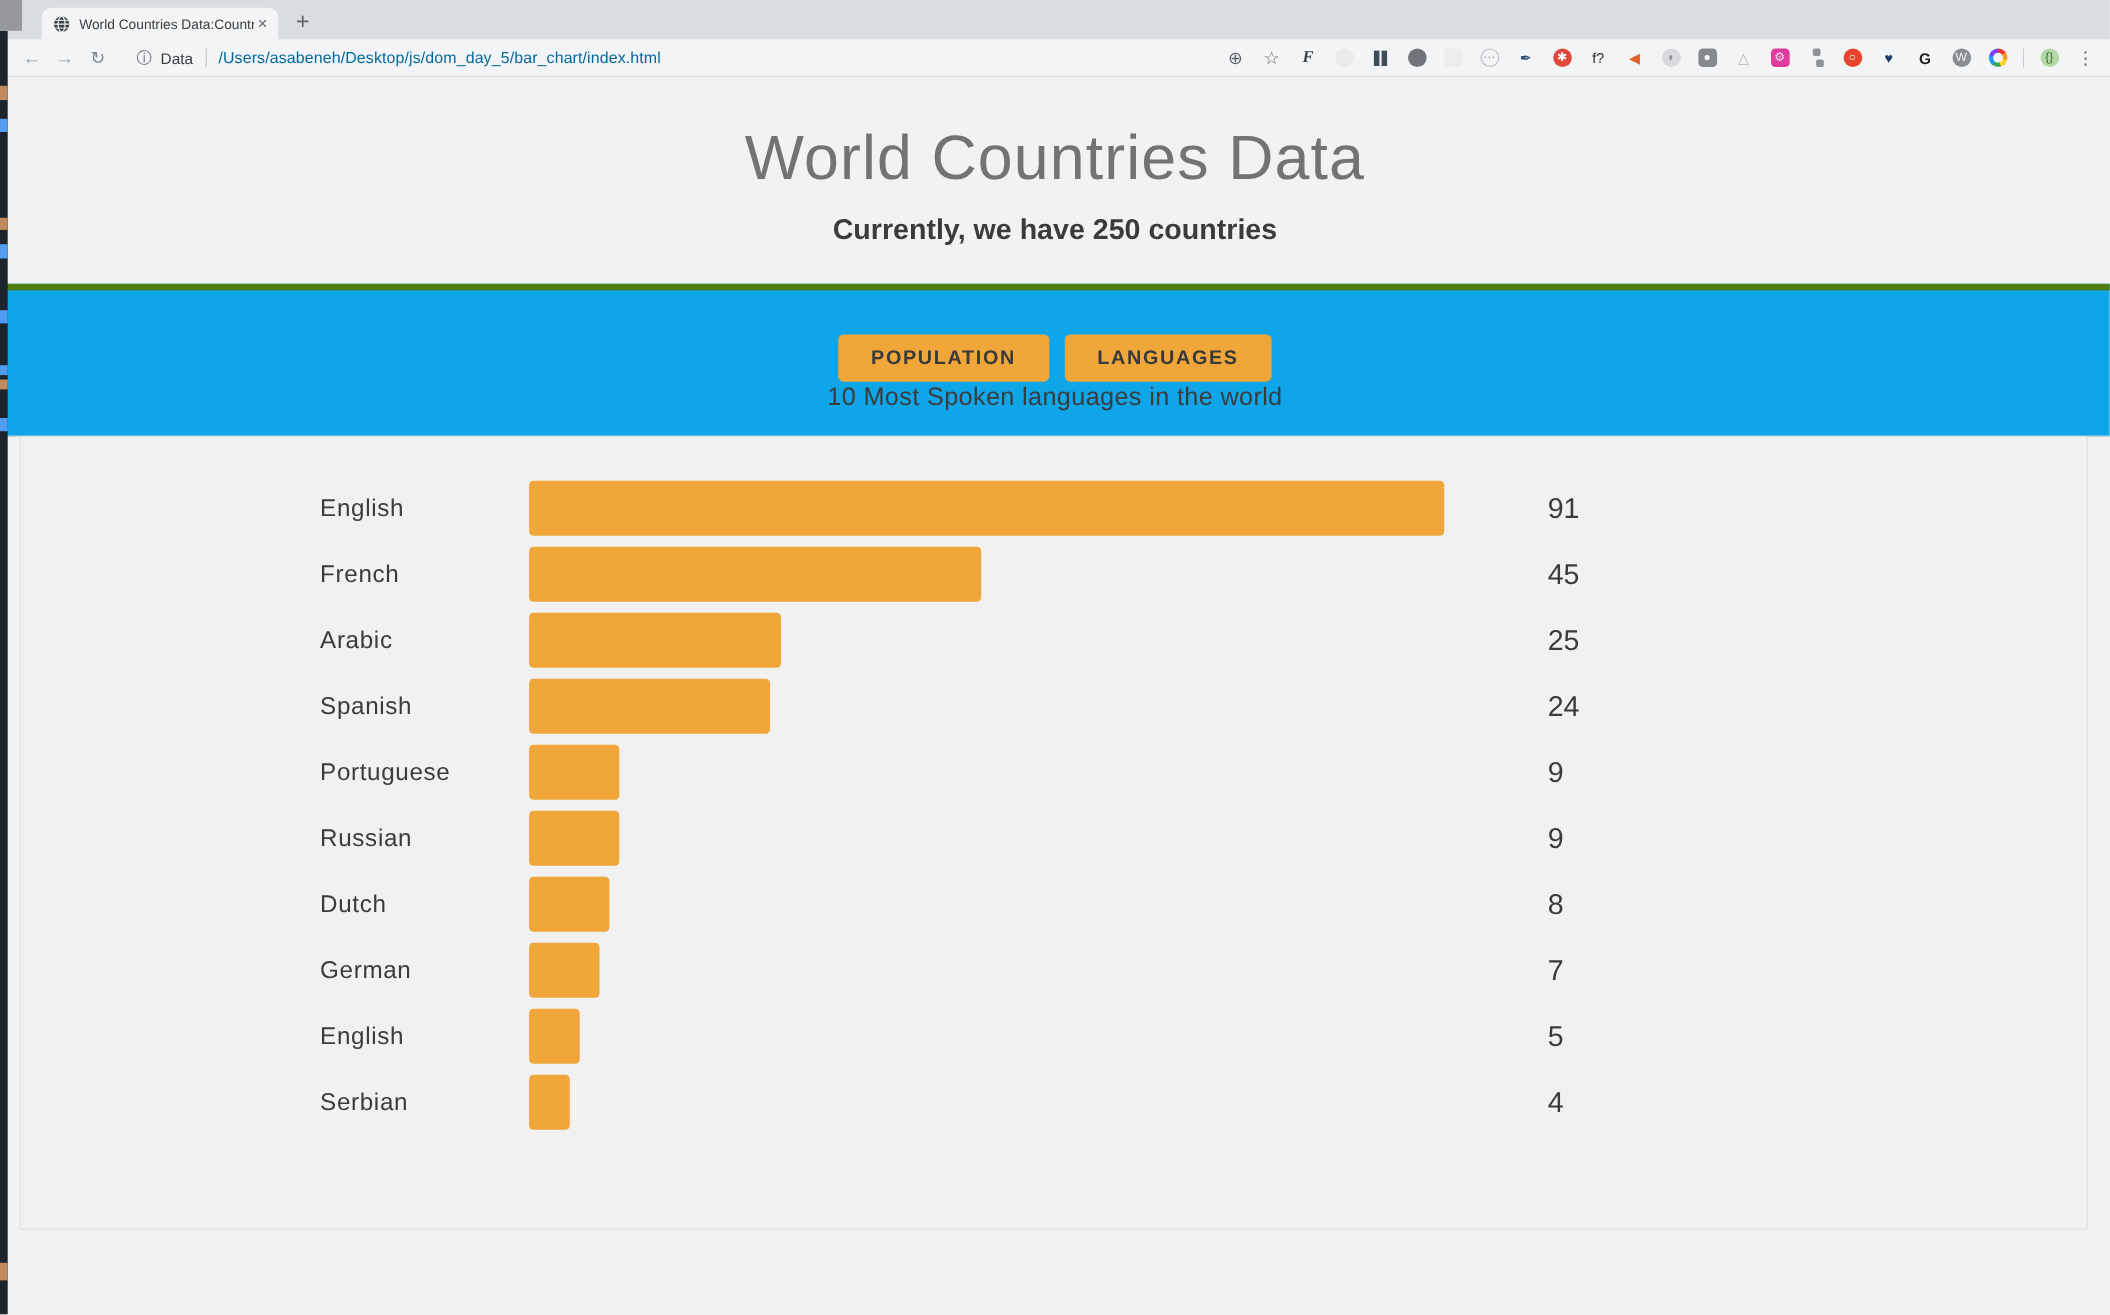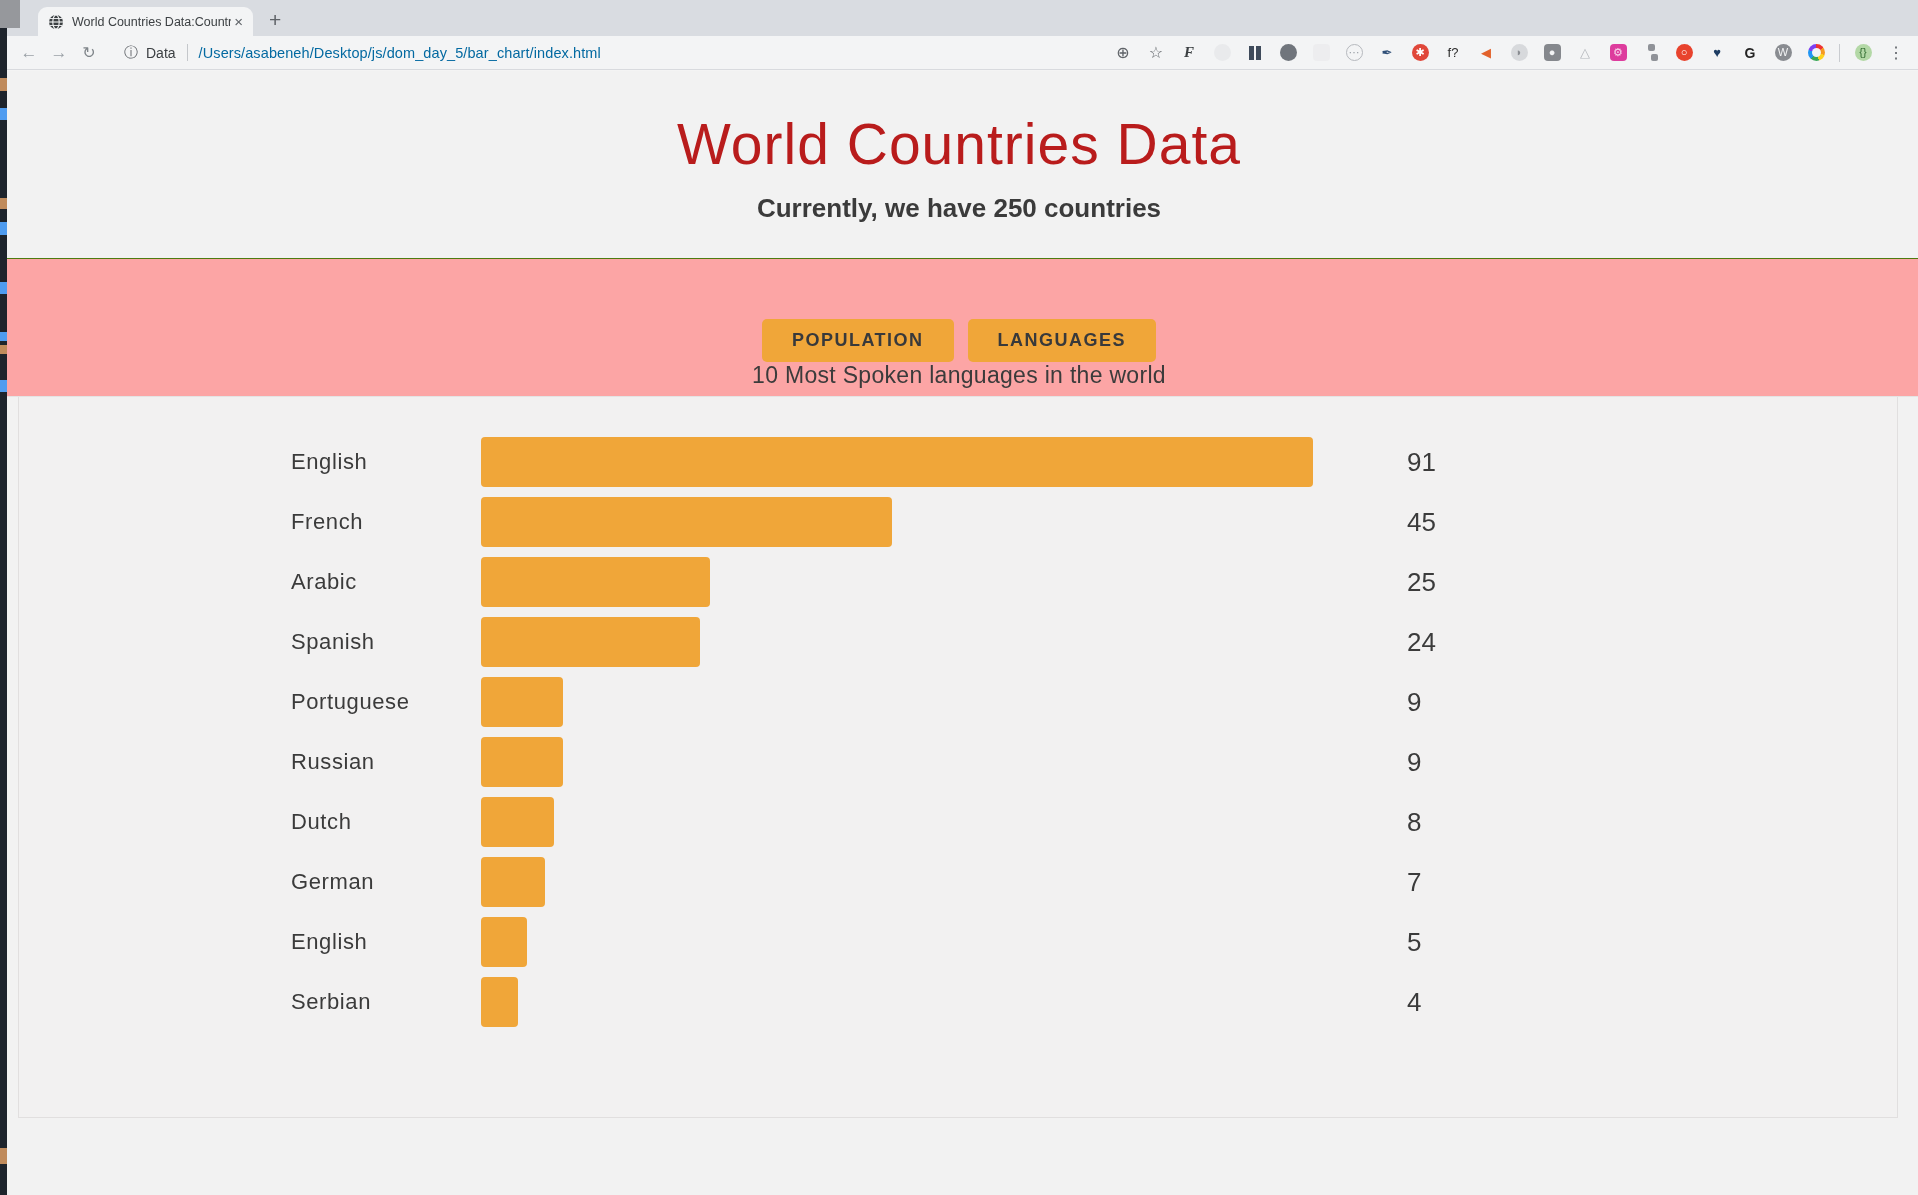--- a/index.html
+++ b/index.html
@@ -45,25 +45,25 @@
   .ext.boldG { font-weight:bold; font-size:14px; }
   .ext-divider { width:1px; height:18px; background:#c9ccd0; }
 
   
   .left-strip { position:absolute; left:0; top:28px; width:7px; height:1167px; background:#1e242c; z-index:8; }
   .left-strip i { position:absolute; left:0; width:7px; display:block; }
 
   
   .page { position:absolute; top:71px; left:0; width:1918px; height:1124px; background:#f2f2f2; }
   .page-header { height:187px; text-align:center; padding-top:40px; }
-  .page-title { font-size:57px; font-weight:500; color:#b91c1c; letter-spacing:1px; }
+  .page-title { font-size:57px; font-weight:500; color:#737373; letter-spacing:1px; }
   .page-subtitle { margin-top:16px; font-size:26px; font-weight:700; color:#3b3b3b; }
 
-  .mid-section { height:139px; background:#fca5a5; border-top:1px solid #4d7c0f; border-bottom:1px solid #e4e4e4;
-                 text-align:center; padding-top:60px; }
+  .mid-section { height:139px; background:#0ea5e9; border-top:6px solid #4d7c0f; border-bottom:1px solid #e4e4e4;
+                 text-align:center; padding-top:40px; }
   .btn-row { display:inline-flex; gap:14px; }
   .filter-btn { background:#f0a639; border:none; border-radius:5px; padding:11px 30px;
                 font-family:"Liberation Sans", sans-serif; font-size:18px; font-weight:600;
                 letter-spacing:1.5px; color:#38393b; cursor:pointer; }
   .chart-caption { font-size:23px; font-weight:500; color:#3b3b3b; letter-spacing:0.3px; }
 
   .chart-box { margin:0 20px 0 18px; height:721px; background:#f2f1f1; border:1px solid #e1dfdf;
                border-top:none; padding-top:35px; }
   .chart-row { height:60px; display:flex; align-items:center; padding-left:272px; }
   .row-label { width:190px; font-size:22px; color:#3b3b3b; letter-spacing:0.6px; }

